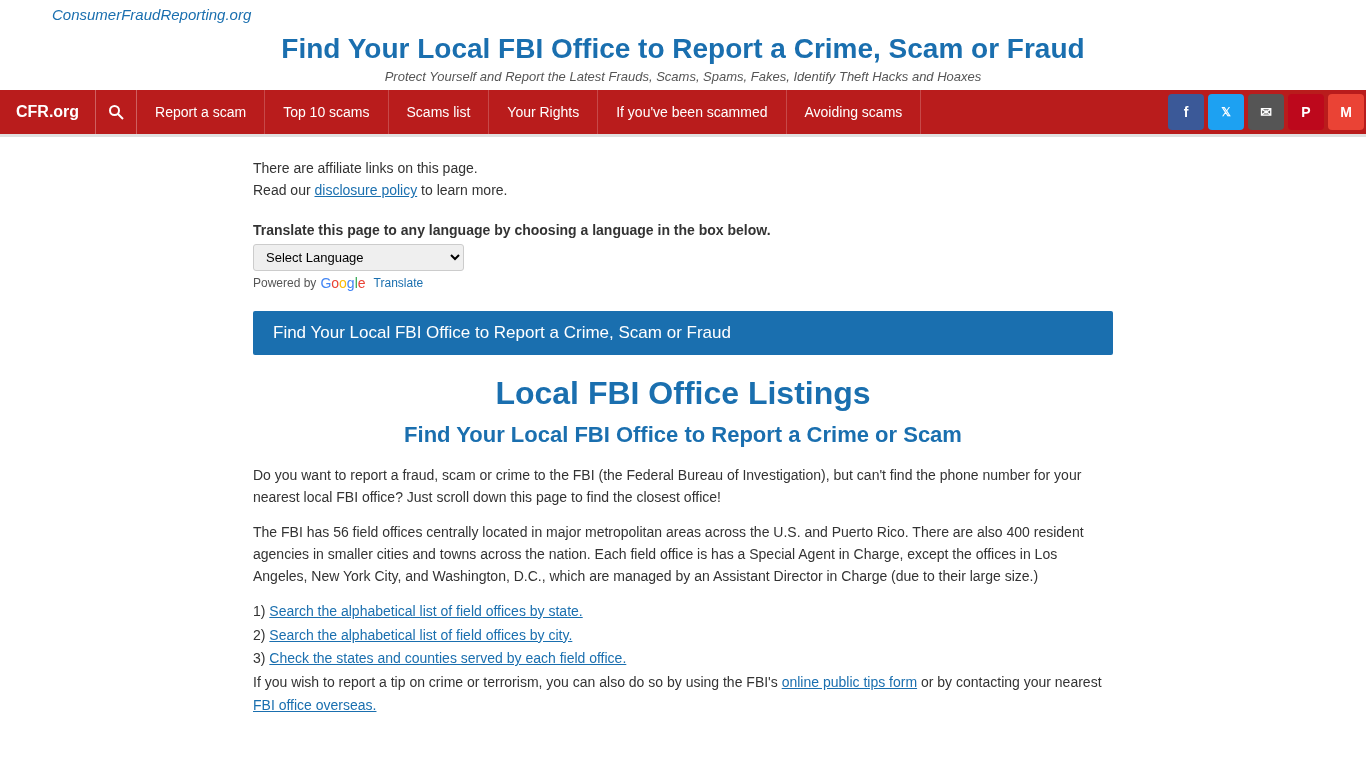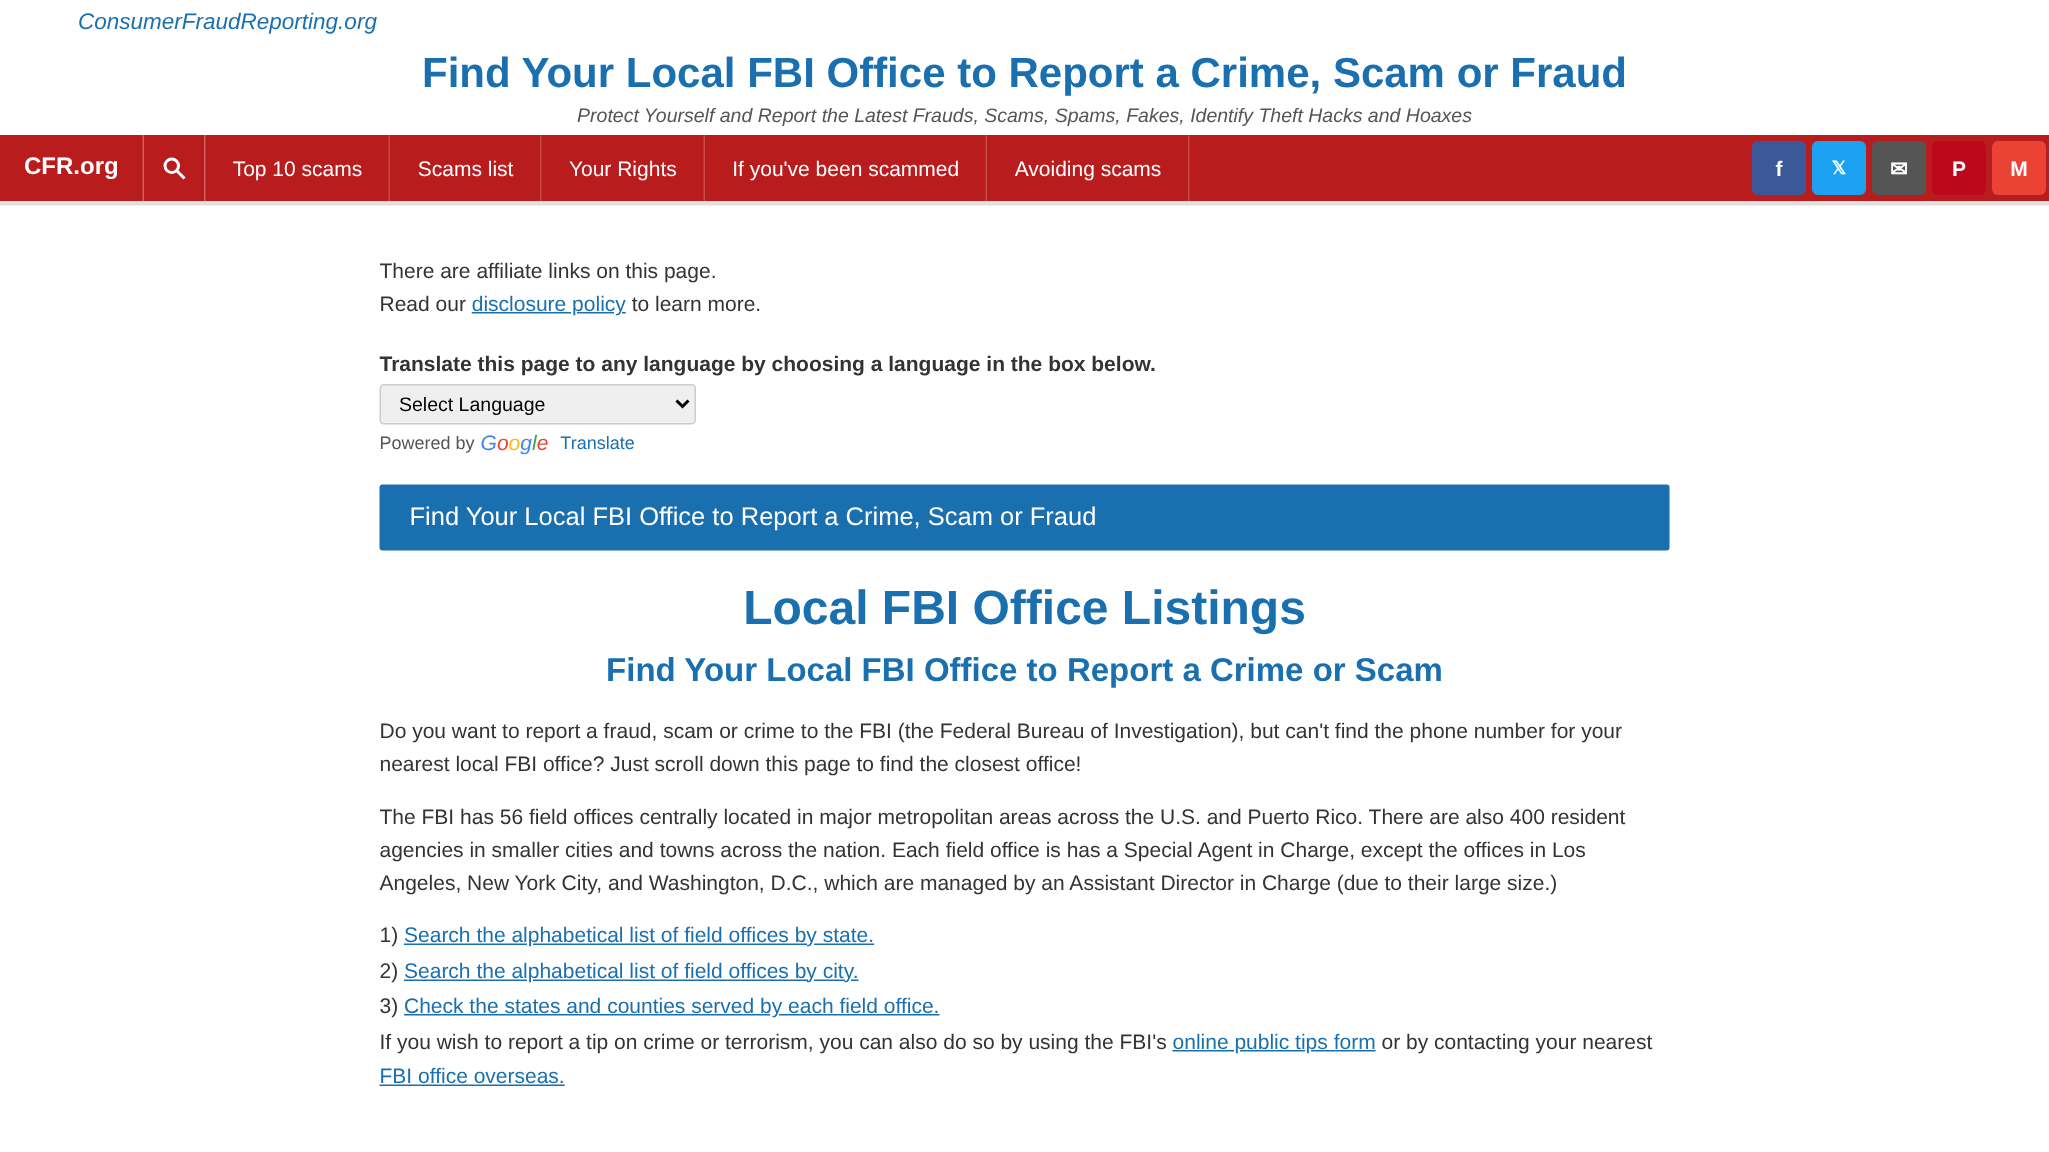--- a/index.html
+++ b/index.html
@@ -101,21 +101,21 @@
 
     
     #separator {
       height: 3px;
       background: #e0e0e0;
     }
 
     
     #content-area {
       max-width: 900px;
-      margin: 32px auto;
+      margin: 20px auto;
       padding: 0 20px;
     }
 
     #affiliate-notice {
       margin-bottom: 20px;
       font-size: 14px;
       line-height: 1.6;
     }
     #affiliate-notice a {
       color: #1a6faf;
@@ -139,21 +139,20 @@
     #translate-box .powered-by {
       display: flex;
       align-items: center;
       margin-top: 4px;
       font-size: 12px;
       color: #555;
     }
     .google-logo {
       font-size: 14px;
       margin: 0 4px;
-      font-style: italic;
     }
     .google-logo span.g1 { color: #4285F4; }
     .google-logo span.g2 { color: #EA4335; }
     .google-logo span.g3 { color: #FBBC05; }
     .google-logo span.g4 { color: #4285F4; }
     .google-logo span.g5 { color: #34A853; }
     .google-logo span.g6 { color: #EA4335; }
 
     #blue-banner {
       background: #1a6faf;
@@ -218,20 +217,21 @@
 
 <nav id="navbar">
   <div class="nav-logo">CFR.org</div>
   <div class="nav-search">
     <svg width="16" height="16" viewBox="0 0 16 16" fill="white">
       <circle cx="6.5" cy="6.5" r="4.5" stroke="white" stroke-width="2" fill="none"></circle>
       <line x1="10" y1="10" x2="15" y2="15" stroke="white" stroke-width="2"></line>
     </svg>
   </div>
   <div class="nav-items">
+    <a class="nav-item">Report a scam</a>
     <a class="nav-item">Top 10 scams</a>
     <a class="nav-item">Scams list</a>
     <a class="nav-item">Your Rights</a>
     <a class="nav-item">If you've been scammed</a>
     <a class="nav-item">Avoiding scams</a>
   </div>
   <div class="social-icons">
     <div class="social-icon fb">f</div>
     <div class="social-icon tw" style="font-size:12px;">𝕏</div>
     <div class="social-icon em">✉</div>

